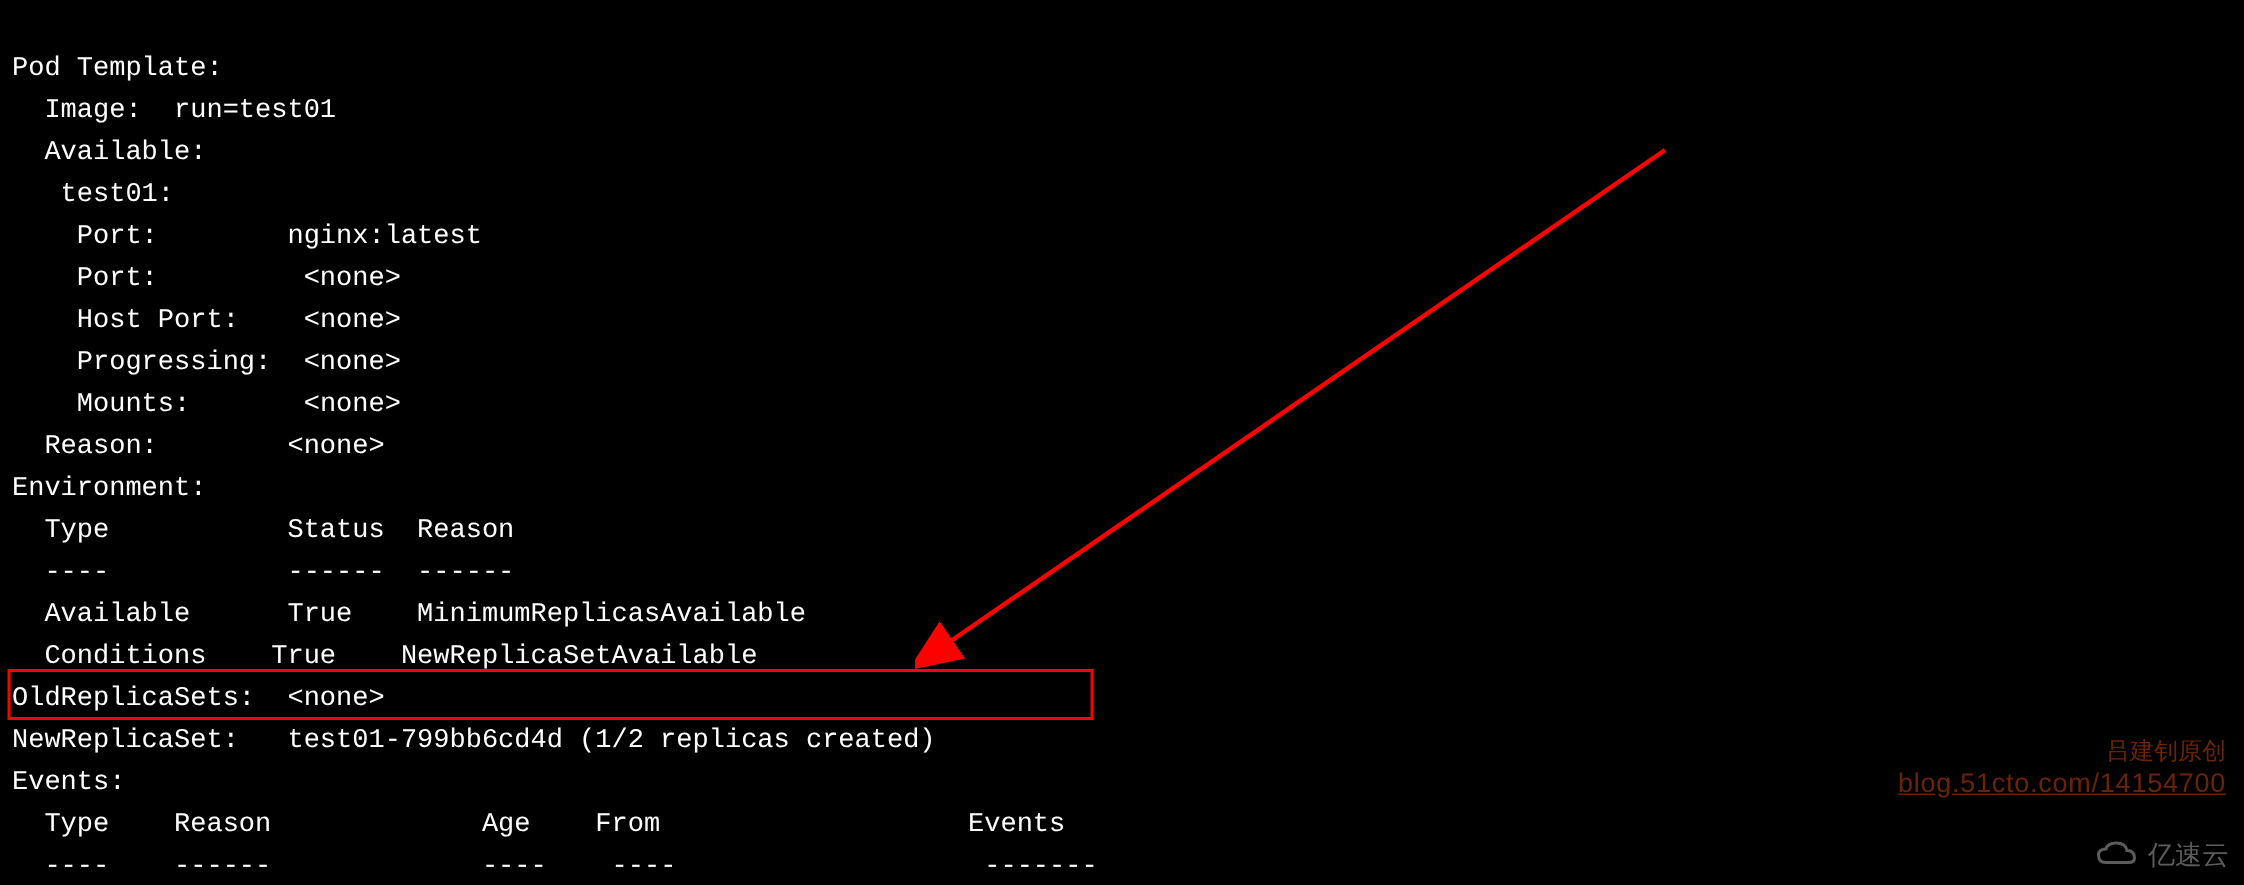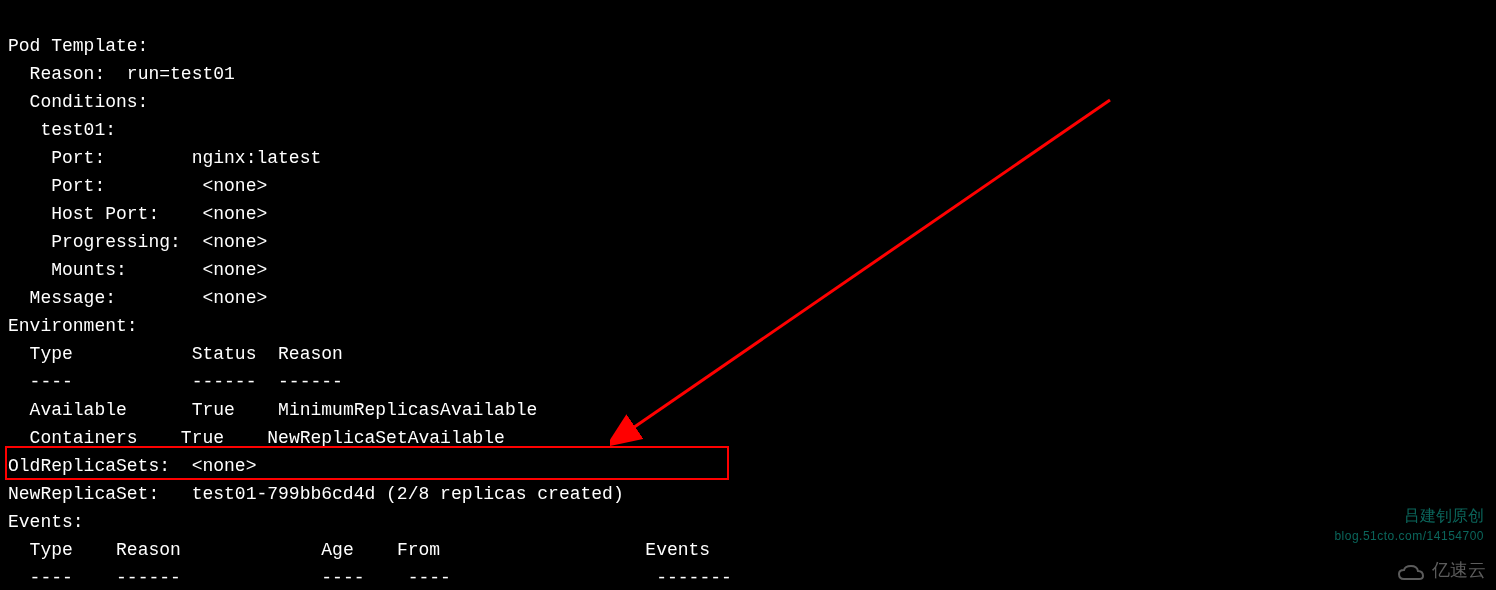--- a/index.html
+++ b/index.html
@@ -33,43 +33,44 @@
     position: absolute;
     left: 610px;
     top: 90px;
     width: 520px;
     height: 380px;
     pointer-events: none;
   }
   .watermark-text {
     position: absolute;
     right: 12px;
-    bottom: 44px;
+    bottom: 58px;
     text-align: right;
     font-family: Arial, sans-serif;
     font-size: 16px;
     line-height: 20px;
-    color: #14b8a6;
+    color: #c2410c;
     opacity: 0.55;
     pointer-events: none;
   }
   .watermark-text .wm2 {
-    font-size: 12px;
+    font-size: 18px;
     letter-spacing: 0.5px;
+    text-decoration: underline;
   }
   .watermark-logo {
     position: absolute;
     right: 10px;
     bottom: 6px;
     font-family: Arial, sans-serif;
     font-size: 18px;
     color: #999;
     opacity: 0.6;
     display: flex;
-    align-items: flex-end;
+    align-items: center;
     gap: 6px;
     pointer-events: none;
   }
   .watermark-logo .cloud {
     width: 30px;
     height: 20px;
     position: relative;
   }
   .watermark-logo .cloud svg {
     width: 100%;
@@ -77,36 +78,36 @@
     stroke: #999;
     fill: none;
     stroke-width: 2;
   }
 </style>
 </head>
 <body>
 
 <div class="terminal">
 <span>Pod Template:</span>
-<span><span>  Reason:</span>  <span>run=test01</span></span>
-<span>  Conditions:</span>
+<span><span>  Image:</span>  <span>run=test01</span></span>
+<span>  Available:</span>
 <span>   test01:</span>
 <span><span>    Port:</span>        <span>nginx:latest</span></span>
 <span><span>    Port:</span>         <span>&lt;none&gt;</span></span>
 <span><span>    Host Port:</span>    <span>&lt;none&gt;</span></span>
 <span><span>    Progressing:</span>  <span>&lt;none&gt;</span></span>
 <span><span>    Mounts:</span>       <span>&lt;none&gt;</span></span>
-<span><span>  Message:</span>        <span>&lt;none&gt;</span></span>
+<span><span>  Reason:</span>        <span>&lt;none&gt;</span></span>
 <span>Environment:</span>
 <span><span>  Type</span>           <span>Status</span>  <span>Reason</span></span>
 <span><span>  ----</span>           <span>------</span>  <span>------</span></span>
 <span><span>  Available</span>      <span>True</span>    <span>MinimumReplicasAvailable</span></span>
-<span><span>  Containers</span>    <span>True</span>    <span>NewReplicaSetAvailable</span></span>
+<span><span>  Conditions</span>    <span>True</span>    <span>NewReplicaSetAvailable</span></span>
 <span><span>OldReplicaSets:</span>  <span>&lt;none&gt;</span></span>
-<span><span>NewReplicaSet:</span>   <span>test01-799bb6cd4d (2/8 replicas created)</span></span>
+<span><span>NewReplicaSet:</span>   <span>test01-799bb6cd4d (1/2 replicas created)</span></span>
 <span>Events:</span>
 <span><span>  Type</span>    <span>Reason</span>             <span>Age</span>    <span>From</span>                   <span>Events</span></span>
 <span><span>  ----</span>    <span>------</span>             <span>----</span>    <span>----</span>                   <span>-------</span></span>
 
 </div>
 
 <div class="highlight-box"></div>
 
 <svg class="arrow-svg" viewBox="0 0 520 380">
   <defs>

